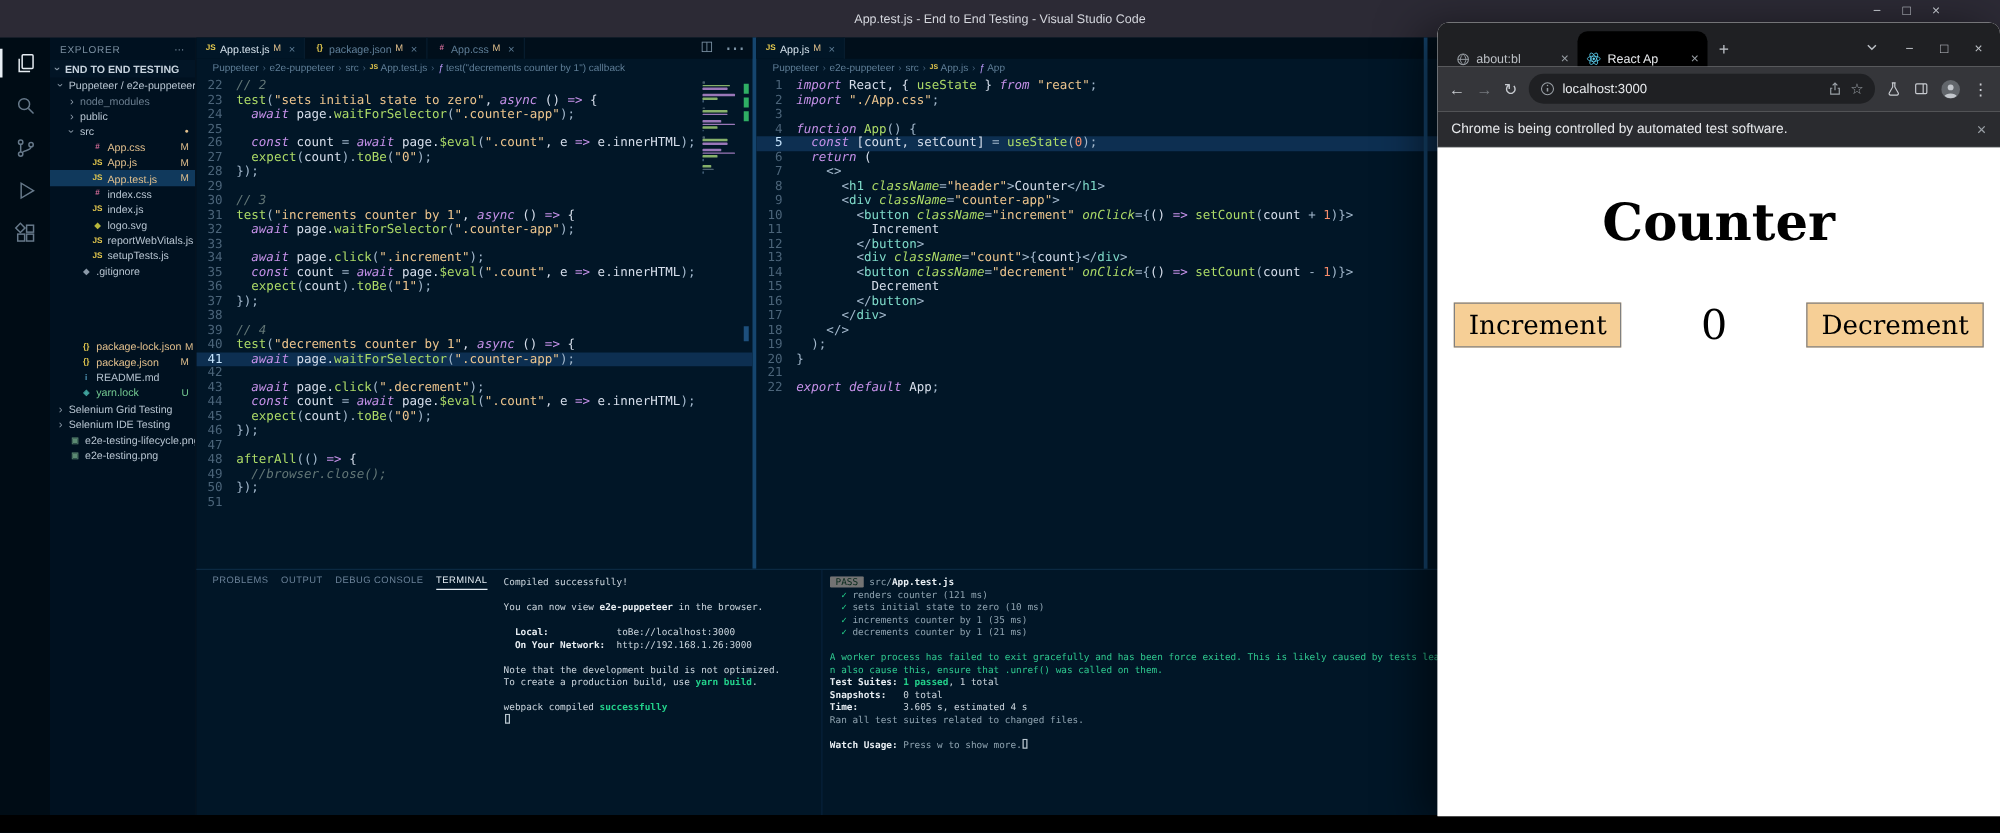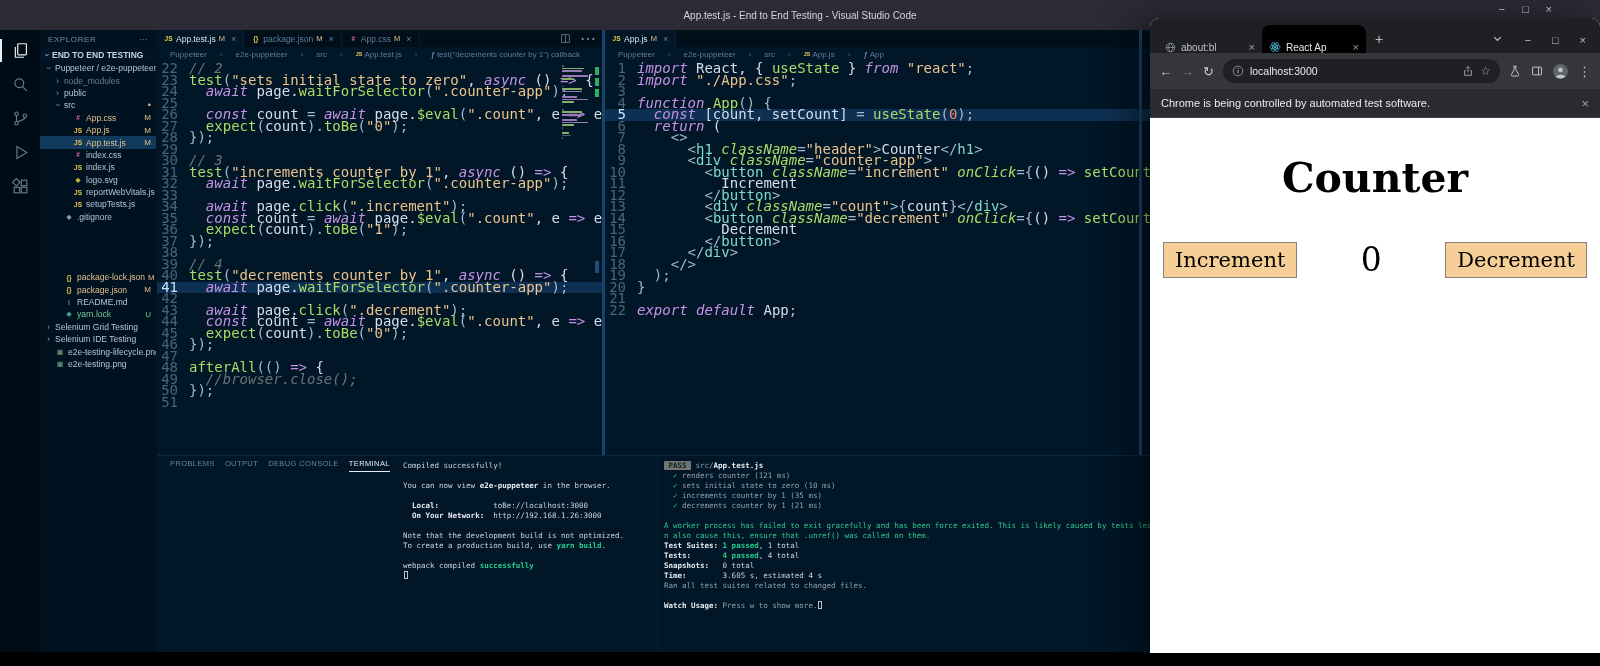--- a/index.html
+++ b/index.html
@@ -47,26 +47,26 @@
   #sash{width:3px;background:#15456e;flex-shrink:0}
   #egroup-right{flex:1;display:flex;flex-direction:column;position:relative;min-width:0;overflow:hidden}
   .tabbar{height:17px;background:#010f1b;display:flex;position:relative;flex-shrink:0}
   .tab{display:flex;align-items:center;gap:3px;padding:0 7px;font-size:8.5px;color:#5f7e97;border-right:1px solid #071c2e;cursor:default}
   .tab.active{background:#011627;color:#d5e2ec}
   .tab .ficon{width:9px}
   .tab-badge{color:#e2c08d;font-size:7.5px}
   .tab-close{color:#5f7e97;font-size:9px;margin-left:3px}
   .tabbar-actions{position:absolute;right:6px;top:0;height:17px;display:flex;align-items:center;gap:9px;color:#7d93a5}
   .tabbar-actions svg{width:11px;height:11px}
-  .breadcrumbs{height:14px;display:flex;align-items:center;font-size:8px;color:#5f7e97;padding-left:13px;gap:13px;flex-shrink:0;white-space:nowrap;overflow:hidden}
+  .breadcrumbs{height:14px;display:flex;align-items:center;font-size:8px;color:#5f7e97;padding-left:13px;gap:3px;flex-shrink:0;white-space:nowrap;overflow:hidden}
   .bc-seg{display:flex;align-items:center;gap:2px}
   .bc-js{color:#e7cb4f;font-size:5.5px;font-weight:bold}
   .bc-sym{color:#b392f0;font-size:8px;font-style:italic}
   .bc-sep{color:#44607a}
-  .code-wrap{flex:1;position:relative;overflow:hidden;font-family:"DejaVu Sans Mono","Liberation Mono",monospace;font-size:14px;padding-top:2px}
+  .code-wrap{flex:1;position:relative;overflow:hidden;font-family:"DejaVu Sans Mono","Liberation Mono",monospace;font-size:10px;padding-top:2px}
   .code-row{display:flex;height:11.5px;line-height:11.5px;white-space:pre}
   .code-row.hl{background:rgba(35,90,150,.38)}
   .gutter{width:32px;text-align:right;padding-right:11px;color:#4b6479;flex-shrink:0}
   .code-row.hl .gutter{color:#c5e4fd}
   .tk-pl{color:#d6deeb}.tk-k{color:#c792ea;font-style:italic}.tk-s{color:#ecc48d}
   .tk-f{color:#addb67}.tk-c{color:#637777;font-style:italic}.tk-n{color:#f78c6c}
   .tk-t{color:#7fdbca}.tk-a{color:#addb67;font-style:italic}.tk-p{color:#a3b8cc}
   #minimap{position:absolute;right:12px;top:4px;width:28px}
   .mm-bar{height:1.7px;margin-bottom:.9px;border-radius:.5px}
   #ruler{position:absolute;right:3px;top:0;bottom:0;width:4px}
@@ -78,21 +78,21 @@
   #panel-tabs{height:16px;display:flex;gap:10px;padding-left:13px;align-items:stretch;font-size:7.5px;letter-spacing:.4px;color:#6b8299;flex-shrink:0}
   .panel-tab{display:flex;align-items:center;border-bottom:1px solid transparent;cursor:default}
   .panel-tab.active{color:#e4ecf3;border-bottom-color:#e4ecf3}
   #term-row{flex:1;display:flex;overflow:hidden;font-family:"DejaVu Sans Mono","Liberation Mono",monospace;font-size:7.5px}
   #term-left{width:267px;padding:5px 0 0 13px;flex-shrink:0}
   #term-right{flex:1;padding:5px 0 0 6px;overflow:hidden;border-left:1px solid #07203a}
   .t-line{height:10px;line-height:10px;white-space:pre;overflow:hidden}
   .t-w{color:#ccd6de}.t-b,.t-bw{color:#e8eef3;font-weight:bold}
   .t-gb{color:#23d18b;font-weight:bold}.t-dim{color:#8fa3b0}
   .t-chk{color:#23d18b}.t-warn{color:#2fc98f}
-  .t-badge{background:#737373;color:#06281a;font-weight:bold;border-radius:1px}
+  .t-badge{background:#737373;color:#06281a;font-weight:normal;border-radius:1px}
   .t-cur{display:inline-block;width:4px;height:8px;border:1px solid #b9c6cf;vertical-align:-1px;margin-left:1px}
 
   
   #chrome{position:absolute;left:1150px;top:18px;width:450px;height:635px;border-radius:9px 9px 0 0;overflow:hidden;background:#fff;box-shadow:-12px 6px 36px rgba(0,0,0,.55);z-index:5;display:flex;flex-direction:column}
   #tabstrip{height:35px;background:#1f2023;display:flex;align-items:flex-end;padding:0 8px;flex-shrink:0}
   .ctab{width:104px;height:28px;display:flex;align-items:flex-end;gap:5px;padding:0 7px;border-radius:8px 8px 0 0;color:#bdc1c6;font-size:10px;overflow:hidden;cursor:default}
   .ctab.active{background:#000000;color:#e8eaed}
   .ctab-title{white-space:nowrap;overflow:hidden;flex:1}
   .ctab-close{color:#9aa0a6;font-size:11px}
   .ctab-icon{display:flex;flex-shrink:0}
@@ -494,21 +494,20 @@
           <div id="term-right">
               <div class="t-line"><span class="t-badge"> PASS </span><span class="t-dim"> src/</span><span class="t-bw">App.test.js</span></div>
               <div class="t-line"><span class="t-chk">  ✓</span><span class="t-dim"> renders counter (121 ms)</span></div>
               <div class="t-line"><span class="t-chk">  ✓</span><span class="t-dim"> sets initial state to zero (10 ms)</span></div>
               <div class="t-line"><span class="t-chk">  ✓</span><span class="t-dim"> increments counter by 1 (35 ms)</span></div>
               <div class="t-line"><span class="t-chk">  ✓</span><span class="t-dim"> decrements counter by 1 (21 ms)</span></div>
               <div class="t-line"></div>
               <div class="t-line"><span class="t-warn">A worker process has failed to exit gracefully and has been force exited. This is likely caused by tests leaking due to improper teardown. Try running with --detectOpenHandl</span></div>
               <div class="t-line"><span class="t-warn">n also cause this, ensure that .unref() was called on them.</span></div>
               <div class="t-line"><span class="t-bw">Test Suites: </span><span class="t-gb">1 passed</span><span class="t-w">, 1 total</span></div>
-              <div class="t-line"><span class="t-bw">Tests:       </span><span class="t-gb">4 passed</span><span class="t-w">, 4 total</span></div>
               <div class="t-line"><span class="t-bw">Snapshots:   </span><span class="t-w">0 total</span></div>
               <div class="t-line"><span class="t-bw">Time:        </span><span class="t-w">3.605 s, estimated 4 s</span></div>
               <div class="t-line"><span class="t-dim">Ran all test suites related to changed files.</span></div>
               <div class="t-line"></div>
               <div class="t-line"><span class="t-bw">Watch Usage:</span><span class="t-dim"> Press w to show more.</span><span class="t-cur"></span></div>
             </div>
         </div>
       </div>
     </div>
   </div>

